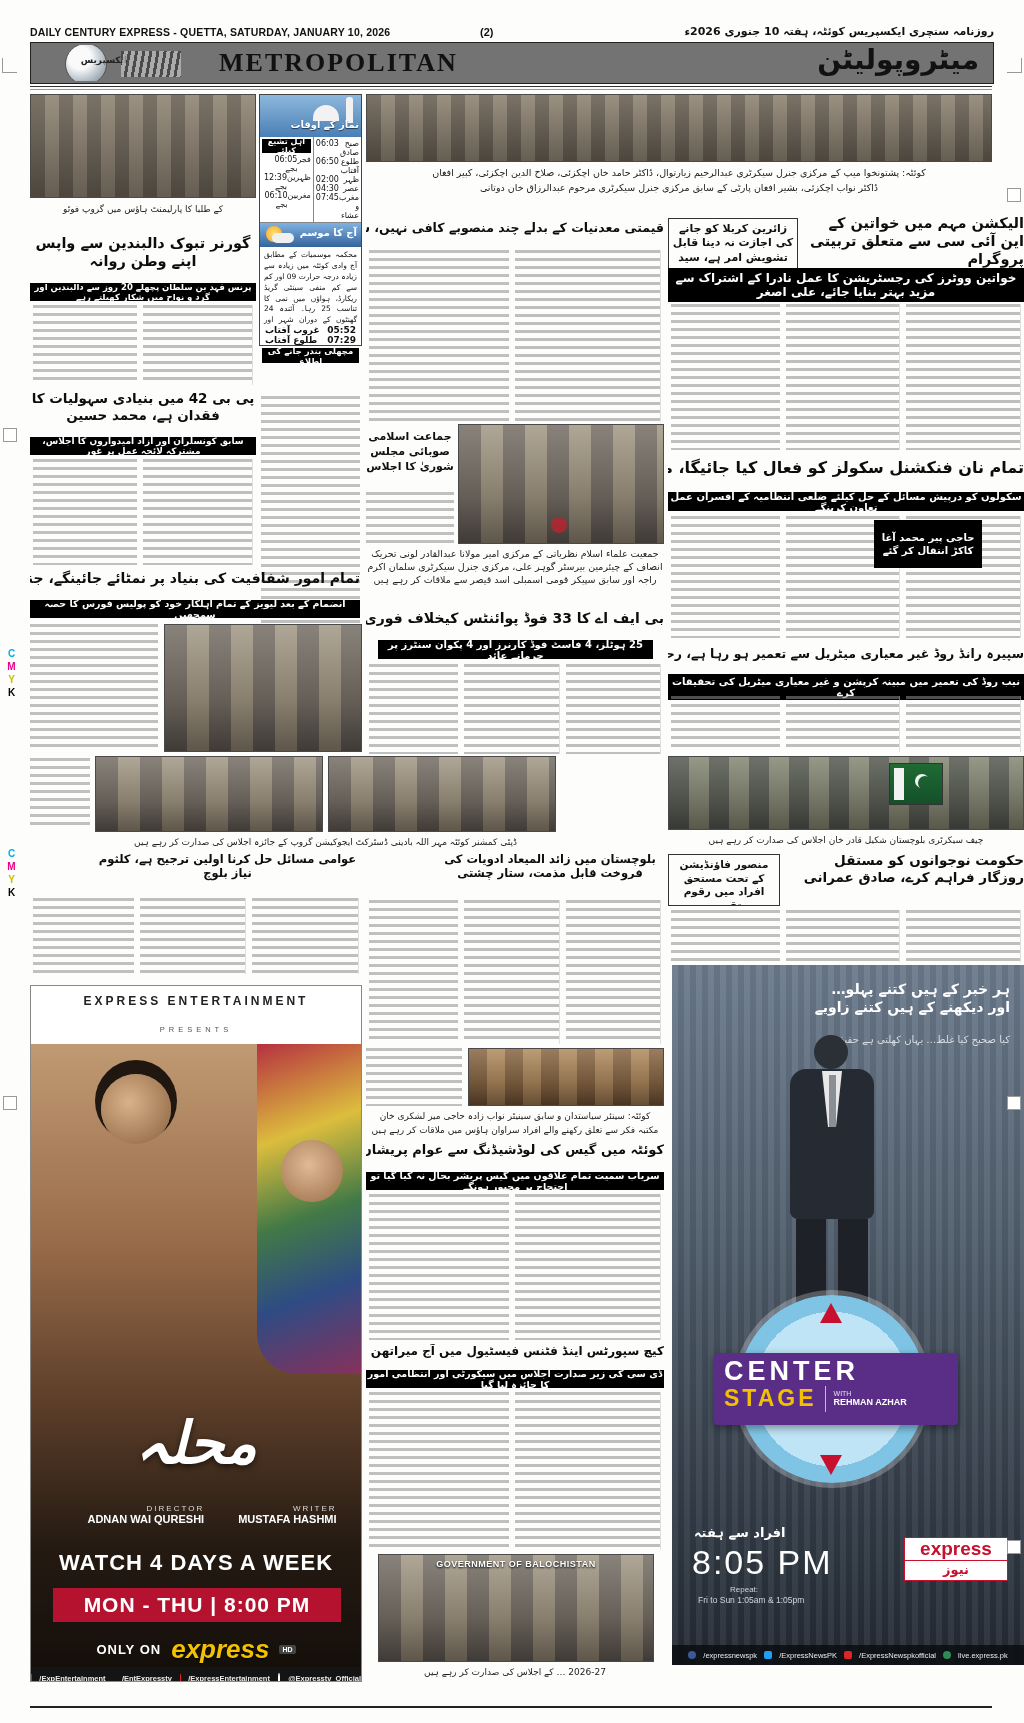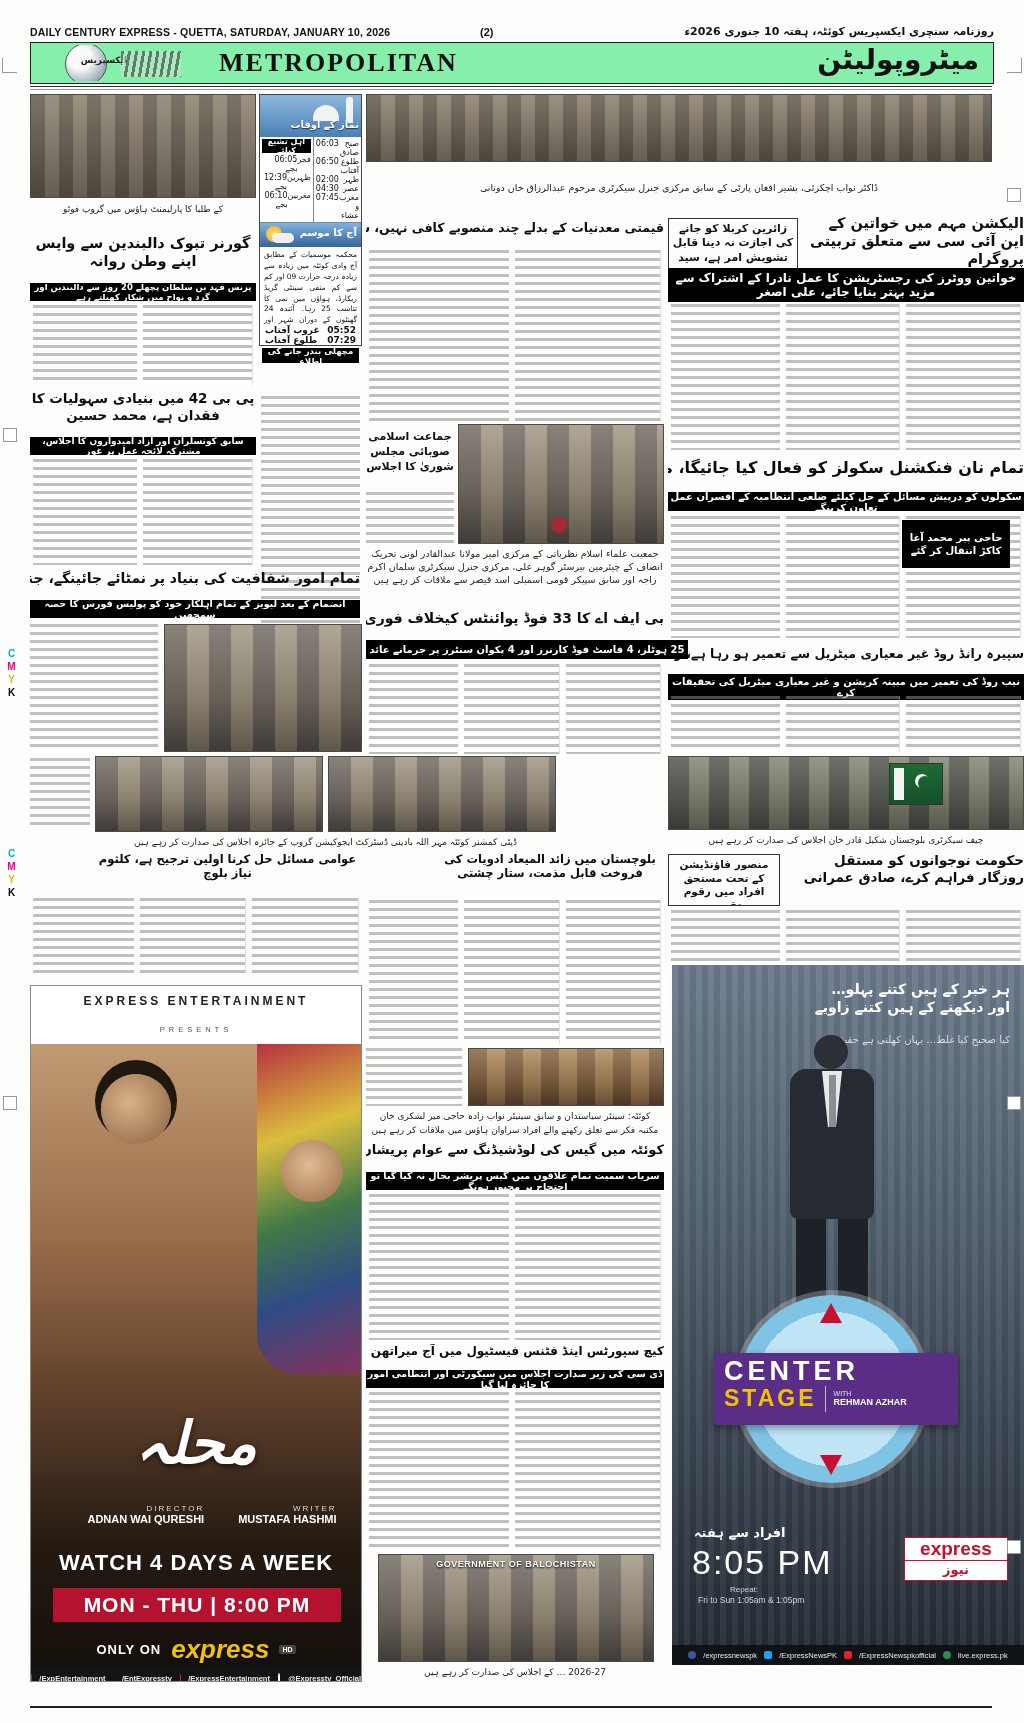--- a/index.html
+++ b/index.html
@@ -35,21 +35,21 @@
 </style>
 </head>
 <body>
 
 <div class="page">
 
   <div class="abs en" style="left:30px;top:26px;font-size:10.5px;font-weight:bold;letter-spacing:.2px;">DAILY CENTURY EXPRESS - QUETTA, SATURDAY, JANUARY 10, 2026</div>
   <div class="abs en" style="left:480px;top:26px;font-size:11px;font-weight:bold;">(2)</div>
   <div class="abs ur" style="right:30px;top:25px;font-size:11px;font-weight:bold;">روزنامہ سنچری ایکسپریس کوئٹہ، ہفتہ 10 جنوری 2026ء</div>
 
-  <div class="abs" style="left:30px;top:42px;width:962px;height:40px;border:1px solid #222;background:#86efac;">
+  <div class="abs" style="left:30px;top:42px;width:962px;height:40px;border:1px solid #222;background:#737373;">
     <div class="abs" style="left:6px;top:2px;width:150px;height:36px;overflow:hidden;">
       <div class="abs" style="left:28px;top:-2px;width:40px;height:40px;border-radius:50%;
            background:radial-gradient(circle at 35% 35%, #fafafa 0 30%, #b9c4cc 60%, #6f7d88 100%);border:1px solid #555;"></div>
       <div class="abs ur" style="left:30px;top:10px;width:60px;font-size:9px;font-weight:bold;color:#222;">ایکسپریس</div>
       <div class="abs" style="left:84px;top:6px;width:60px;height:26px;background:
            repeating-linear-gradient(100deg,#2a2a2a 0 3px,#d9d9d9 3px 7px);opacity:.55;"></div>
     </div>
     <div class="abs serif" style="left:188px;top:5px;font-size:26px;font-weight:bold;letter-spacing:2px;">METROPOLITAN</div>
     <div class="abs ur" style="right:14px;top:0px;font-size:28px;font-weight:bold;">میٹروپولیٹن</div>
   </div>
@@ -116,20 +116,21 @@
     </div>
     <div class="ur" style="font-size:9px;font-weight:bold;display:flex;justify-content:space-between;padding:0 5px;">
       <span>07:29</span>
       <span>طلوع آفتاب</span>
     </div>
     <div class="ur bar" style="height:15px;font-size:8.5px;margin:3px 2px 0 2px;">مچھلی بندر جانے کی اطلاع</div>
   </div>
   <div class="abs tl" style="left:261px;top:396px;width:99px;height:240px;"></div>
 
   <div class="abs ph ph-crowd" style="left:366px;top:94px;width:626px;height:68px;"></div>
+  <div class="abs cap ur" style="left:366px;top:167px;width:626px;height:14px;font-size:9.5px;">کوئٹہ: پشتونخوا میپ کے مرکزی جنرل سیکرٹری عبدالرحیم زیارتوال، ڈاکٹر حامد خان اچکزئی، صلاح الدین اچکزئی، کبیر افغان</div>
   <div class="abs ur" style="left:668px;top:218px;width:130px;height:58px;border:1px solid #333;padding:3px;
        font-size:11px;font-weight:bold;text-align:center;line-height:1.3;overflow:hidden;box-sizing:border-box;">زائرین کربلا کو جانے کی اجازت نہ دینا قابل تشویش امر ہے، سید</div>
 
   <div class="abs cap ur" style="left:366px;top:182px;width:626px;height:14px;font-size:9.5px;">ڈاکٹر نواب اچکزئی، بشیر افغان پارٹی کے سابق مرکزی جنرل سیکرٹری مرحوم عبدالرزاق خان دوتانی</div>
   <div class="abs ur hl" style="left:806px;top:214px;width:218px;height:62px;font-size:14.5px;text-align:right;">الیکشن مہم میں خواتین کے این آئی سی سے متعلق تربیتی پروگرام</div>
   <div class="abs ur bar" style="left:668px;top:268px;width:356px;height:34px;font-size:12px;">خواتین ووٹرز کی رجسٹریشن کا عمل نادرا کے اشتراک سے مزید بہتر بنایا جائے، علی اصغر</div>
   <div class="abs" style="left:668px;top:304px;width:356px;height:146px;">
     <div class="cols" style="height:146px;">
       <div class="col tl"></div>
       <div class="col tl"></div>
@@ -139,21 +140,21 @@
 
   <div class="abs ur hl" style="left:668px;top:458px;width:356px;height:30px;font-size:16px;text-align:center;white-space:nowrap;">تمام نان فنکشنل سکولز کو فعال کیا جائیگا، مہر اللہ بادینی</div>
   <div class="abs ur bar" style="left:668px;top:492px;width:356px;height:19px;font-size:10px;">سکولوں کو درپیش مسائل کے حل کیلئے ضلعی انتظامیہ کے افسران عمل تعاون کرینگے</div>
   <div class="abs" style="left:668px;top:516px;width:356px;height:122px;">
     <div class="cols" style="height:122px;">
       <div class="col tl"></div>
       <div class="col tl"></div>
       <div class="col tl"></div>
     </div>
   </div>
-  <div class="abs ur bar" style="left:902px;top:520px;width:104px;height:44px;font-size:10px;line-height:1.3;padding:2px;">حاجی پیر محمد آغا کاکڑ انتقال کر گئے</div>
+  <div class="abs ur bar" style="left:874px;top:520px;width:104px;height:44px;font-size:10px;line-height:1.3;padding:2px;">حاجی پیر محمد آغا کاکڑ انتقال کر گئے</div>
 
   <div class="abs ur hl" style="left:668px;top:646px;width:356px;height:26px;font-size:12.5px;text-align:center;white-space:nowrap;">سپیرہ رانڈ روڈ غیر معیاری میٹریل سے تعمیر ہو رہا ہے، رحیم کاکڑ</div>
   <div class="abs ur bar" style="left:668px;top:674px;width:356px;height:26px;font-size:10px;">نیب روڈ کی تعمیر میں مبینہ کرپشن و غیر معیاری میٹریل کی تحقیقات کرے</div>
   <div class="abs" style="left:668px;top:696px;width:356px;height:56px;">
     <div class="cols" style="height:56px;">
       <div class="col tl"></div>
       <div class="col tl"></div>
       <div class="col tl"></div>
     </div>
   </div>
@@ -188,21 +189,21 @@
   </div>
   <div class="abs ur" style="left:366px;top:430px;width:88px;height:58px;font-size:11px;font-weight:bold;
        text-align:center;line-height:1.35;overflow:hidden;">جماعت اسلامی صوبائی مجلس شوریٰ کا اجلاس</div>
   <div class="abs tl" style="left:366px;top:492px;width:88px;height:52px;"></div>
   <div class="abs ph ph-meet" style="left:458px;top:424px;width:206px;height:120px;">
     <div class="abs" style="left:92px;bottom:10px;width:16px;height:16px;border-radius:50%;background:#b5242e;opacity:.85;"></div>
   </div>
   <div class="abs cap ur" style="left:366px;top:548px;width:298px;height:56px;font-size:9.5px;">جمعیت علماء اسلام نظریاتی کے مرکزی امیر مولانا عبدالقادر لونی تحریک انصاف کے چیئرمین بیرسٹر گوہر علی، مرکزی جنرل سیکرٹری سلمان اکرم راجہ اور سابق سپیکر قومی اسمبلی اسد قیصر سے ملاقات کر رہے ہیں</div>
 
   <div class="abs ur hl" style="left:366px;top:610px;width:298px;height:26px;font-size:14px;text-align:center;white-space:nowrap;">بی ایف اے کا 33 فوڈ پوائنٹس کیخلاف فوری ایکشن</div>
-  <div class="abs ur bar" style="left:366px;top:640px;width:322px;height:19px;font-size:10px;">25 ہوٹلز، 4 فاسٹ فوڈ کارنرز اور 4 پکوان سنٹرز پر جرمانے عائد</div>
+  <div class="abs ur bar" style="left:378px;top:640px;width:275px;height:19px;font-size:10px;">25 ہوٹلز، 4 فاسٹ فوڈ کارنرز اور 4 پکوان سنٹرز پر جرمانے عائد</div>
   <div class="abs" style="left:366px;top:664px;width:298px;height:90px;">
     <div class="cols" style="height:90px;">
       <div class="col tl"></div>
       <div class="col tl"></div>
       <div class="col tl"></div>
     </div>
   </div>
 
   <div class="abs ur hl" style="left:30px;top:234px;width:226px;height:46px;font-size:14.5px;text-align:center;">گورنر تبوک دالبندین سے واپس اپنے وطن روانہ</div>
   <div class="abs ur bar" style="left:30px;top:283px;width:226px;height:18px;font-size:8.5px;">پرنس فہد بن سلطان پچھلے 20 روز سے دالبندین اور گرد و نواح میں شکار کھیلتے رہے</div>

